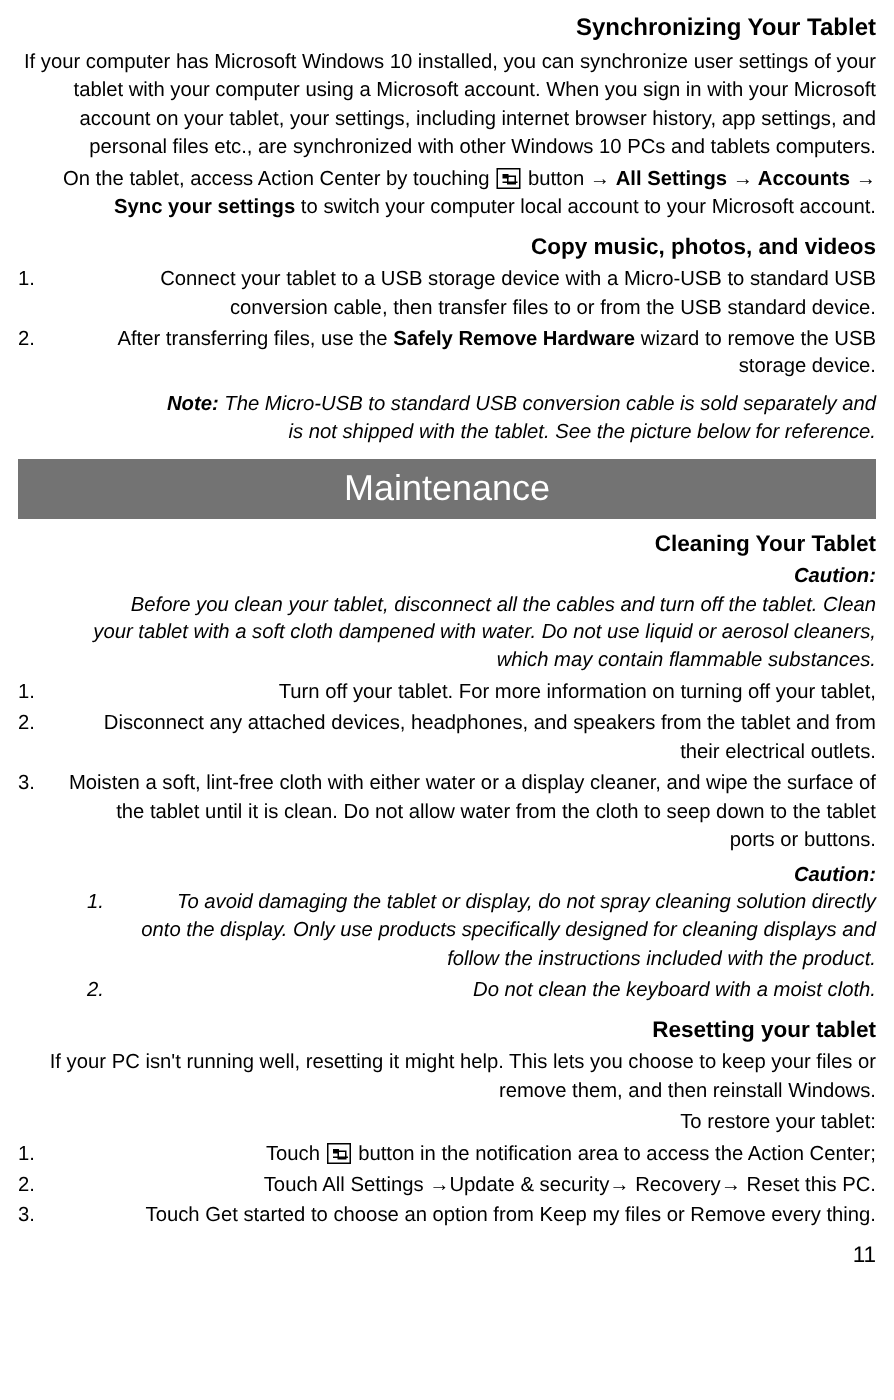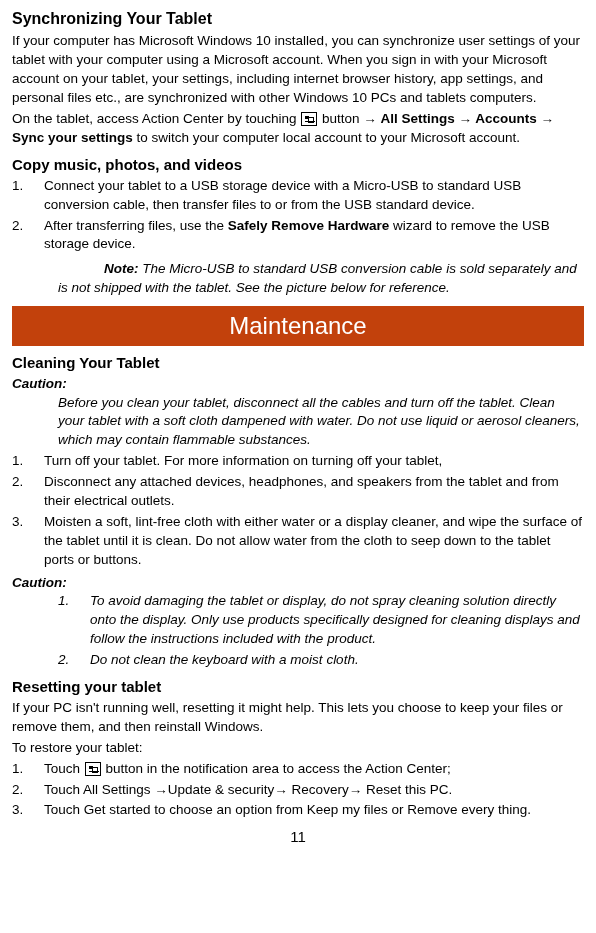--- a/index.html
+++ b/index.html
@@ -1,18 +1,19 @@
 <!DOCTYPE html>
 <html><head>
   <meta charset="utf-8">
   <style>
     * {
       margin: 0;
       padding: 0;
       box-sizing: border-box;
+      text-align: right;
     }
     body {
       width: 596px;
       height: 933px;
       font-family: Arial, sans-serif;
       font-size: 13.5px;
       line-height: 1.4;
       padding: 8px 12px;
       color: #000;
       background: #fff;
@@ -90,35 +91,35 @@
       margin-left: 46px;
     }
     .bold {
       font-weight: bold;
     }
     .note {
       margin-top: 6px;
       margin-bottom: 8px;
     }
     .section-banner {
-      background: #c2410c;
+      background: #737373;
       color: #fff;
       text-align: center;
       font-size: 24px;
       padding: 3px 0;
       margin: 6px 0;
       font-family: Arial, sans-serif;
     }
     .caution-label {
       font-weight: bold;
       font-style: italic;
       font-size: 13.5px;
     }
     .page-num {
-      text-align: center;
+      text-align: right;
       font-size: 15px;
       margin-top: 6px;
     }
   </style>
 </head>
 <body>
 
 <div class="heading-2">Synchronizing Your Tablet</div>
 <div class="para">If your computer has Microsoft Windows 10 installed, you can synchronize user settings of your tablet with your computer using a Microsoft account. When you sign in with your Microsoft account on your tablet, your settings, including internet browser history, app settings, and personal files etc., are synchronized with other Windows 10 PCs and tablets computers.</div>
 <div class="para">

